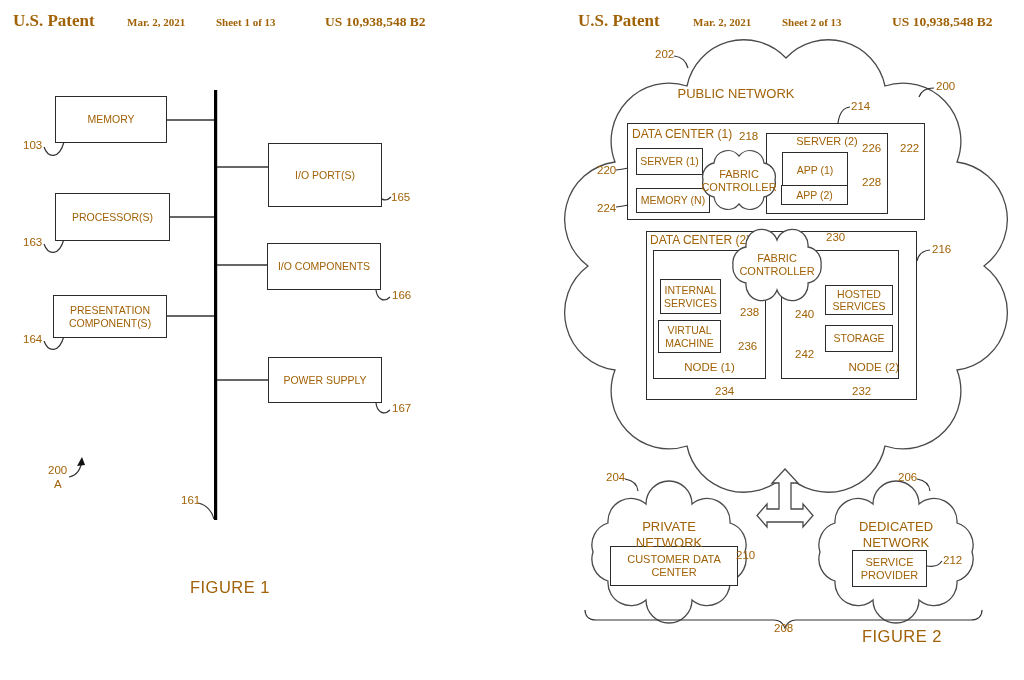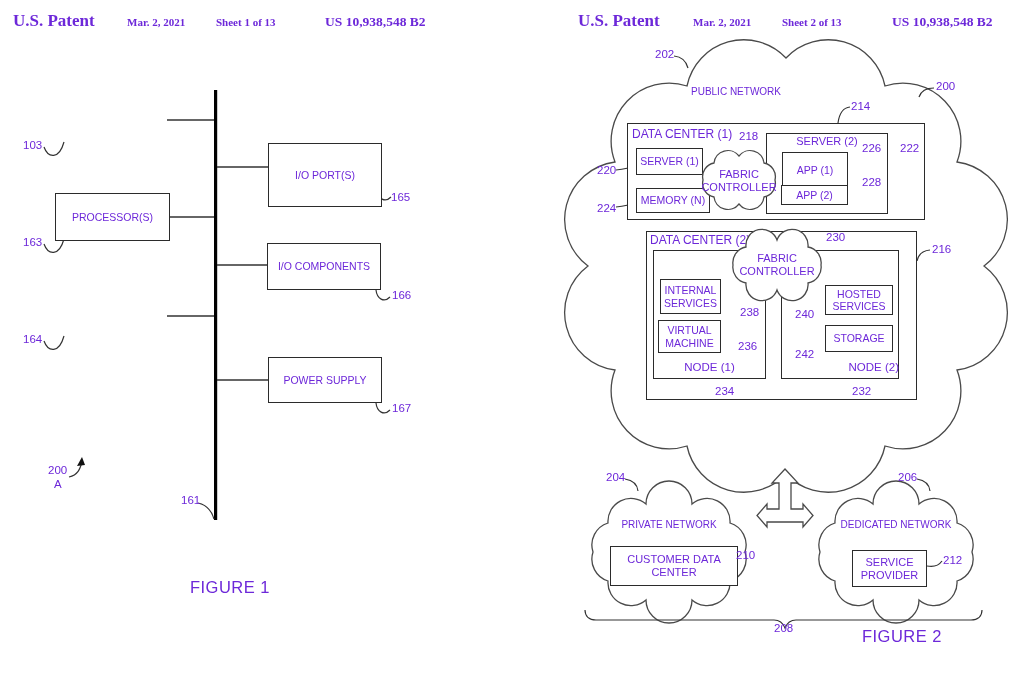--- a/index.html
+++ b/index.html
@@ -1,31 +1,31 @@
 <!DOCTYPE html>
 <html><head>
 <meta charset="utf-8">
 <style>
   html,body{margin:0;padding:0;background:#fff;}
   .page{position:relative;width:1024px;height:680px;background:#ffffff;overflow:hidden;
-        font-family:"Liberation Sans", sans-serif;color:#6d28d9;border-radius:22px;}
+        font-family:"Liberation Sans", sans-serif;color:#a16207;border-radius:22px;}
   .panel{position:absolute;top:0;width:512px;height:680px;}
   #panel-left{left:0;} #panel-right{left:512px;}
   svg.layer{position:absolute;left:0;top:0;width:512px;height:680px;}
   .z0{z-index:0;} .z3{z-index:3;}
   .hdr{position:absolute;font-family:"Liberation Serif", serif;font-weight:bold;white-space:nowrap;z-index:2;}
   .h-title{font-size:17px;} .h-mid{font-size:11px;} .h-num{font-size:13.5px;}
   .bx{position:absolute;border:1.3px solid #2b2b2b;background:#fff;display:flex;align-items:center;
       justify-content:center;text-align:center;font-size:10.5px;line-height:1.18;z-index:2;box-sizing:border-box;}
   .lb{position:absolute;font-size:12px;white-space:nowrap;z-index:2;}
   .lb.c{text-align:center;}
   .rf{position:absolute;font-size:11.5px;white-space:nowrap;z-index:2;}
   .cap{position:absolute;font-size:16.5px;letter-spacing:.5px;text-align:right;z-index:2;}
   .cloudtxt{position:absolute;text-align:center;font-size:11px;line-height:1.2;z-index:4;}
-  .net{font-size:10px;}
+  .net{font-size:13px;}
   path.cl{fill:#fff;stroke:#4a4a4a;stroke-width:1.3;}
   path.sw,line.cn{fill:none;stroke:#333;stroke-width:1.2;}
   line.cn{stroke-width:1.3;}
 </style>
 </head>
 <body>
 
 <div class="page">
 
   <div class="panel" id="panel-left">
@@ -52,22 +52,28 @@
         <path class="sw" d="M376,290 c1,9 8,13 14,7"></path>
         <path class="sw" d="M376,403 c1,9 8,13 14,7"></path>
         <path class="sw" d="M198,503 c9,2 14,9 16,16"></path>
       </g>
       <g>
         <path class="sw" d="M69,477 c9,-2 11,-8 13,-15"></path>
         <polygon points="82,457 77,466 85,465" fill="#111"></polygon>
       </g>
     </svg>
 
+    <div class="bx" style="left:55px;top:96px;width:112px;height:47px">
+        <span>MEMORY</span>
+      </div>
     <div class="bx" style="left:55px;top:193px;width:115px;height:48px">
         <span>PROCESSOR(S)</span>
+      </div>
+    <div class="bx" style="left:53px;top:295px;width:114px;height:43px">
+        <span>PRESENTATION COMPONENT(S)</span>
       </div>
     <div class="bx" style="left:268px;top:143px;width:114px;height:64px">
         <span>I/O PORT(S)</span>
       </div>
     <div class="bx" style="left:267px;top:243px;width:114px;height:47px">
         <span>I/O COMPONENTS</span>
       </div>
     <div class="bx" style="left:268px;top:357px;width:114px;height:46px">
         <span>POWER SUPPLY</span>
       </div>

